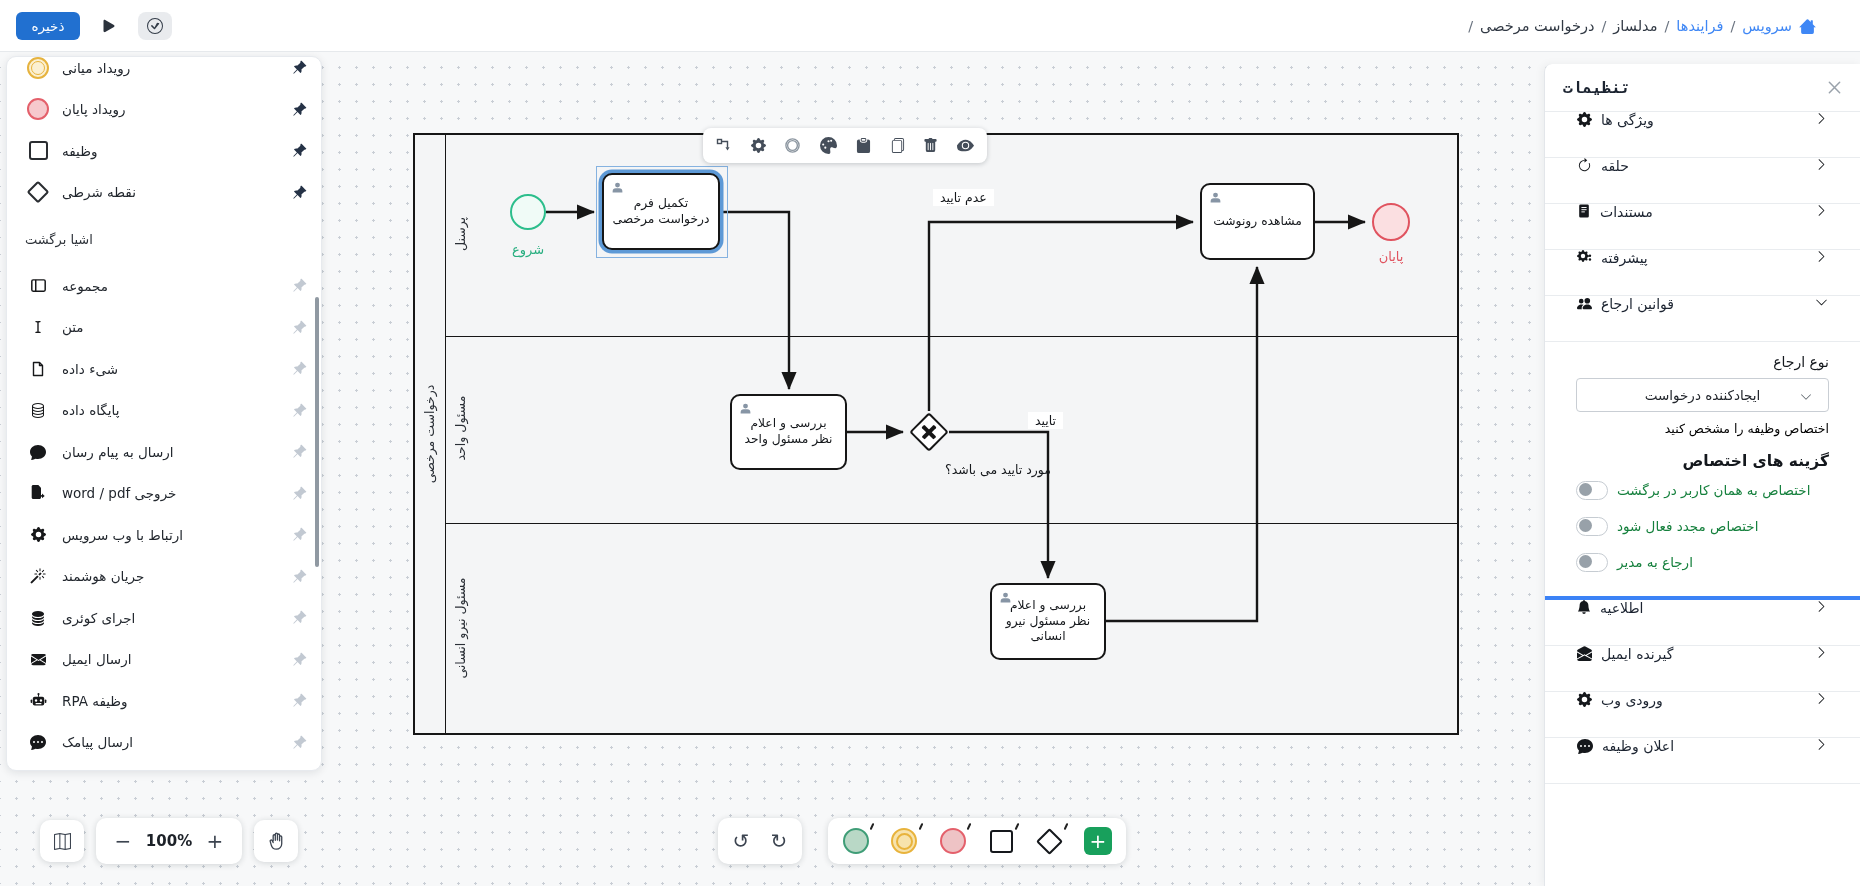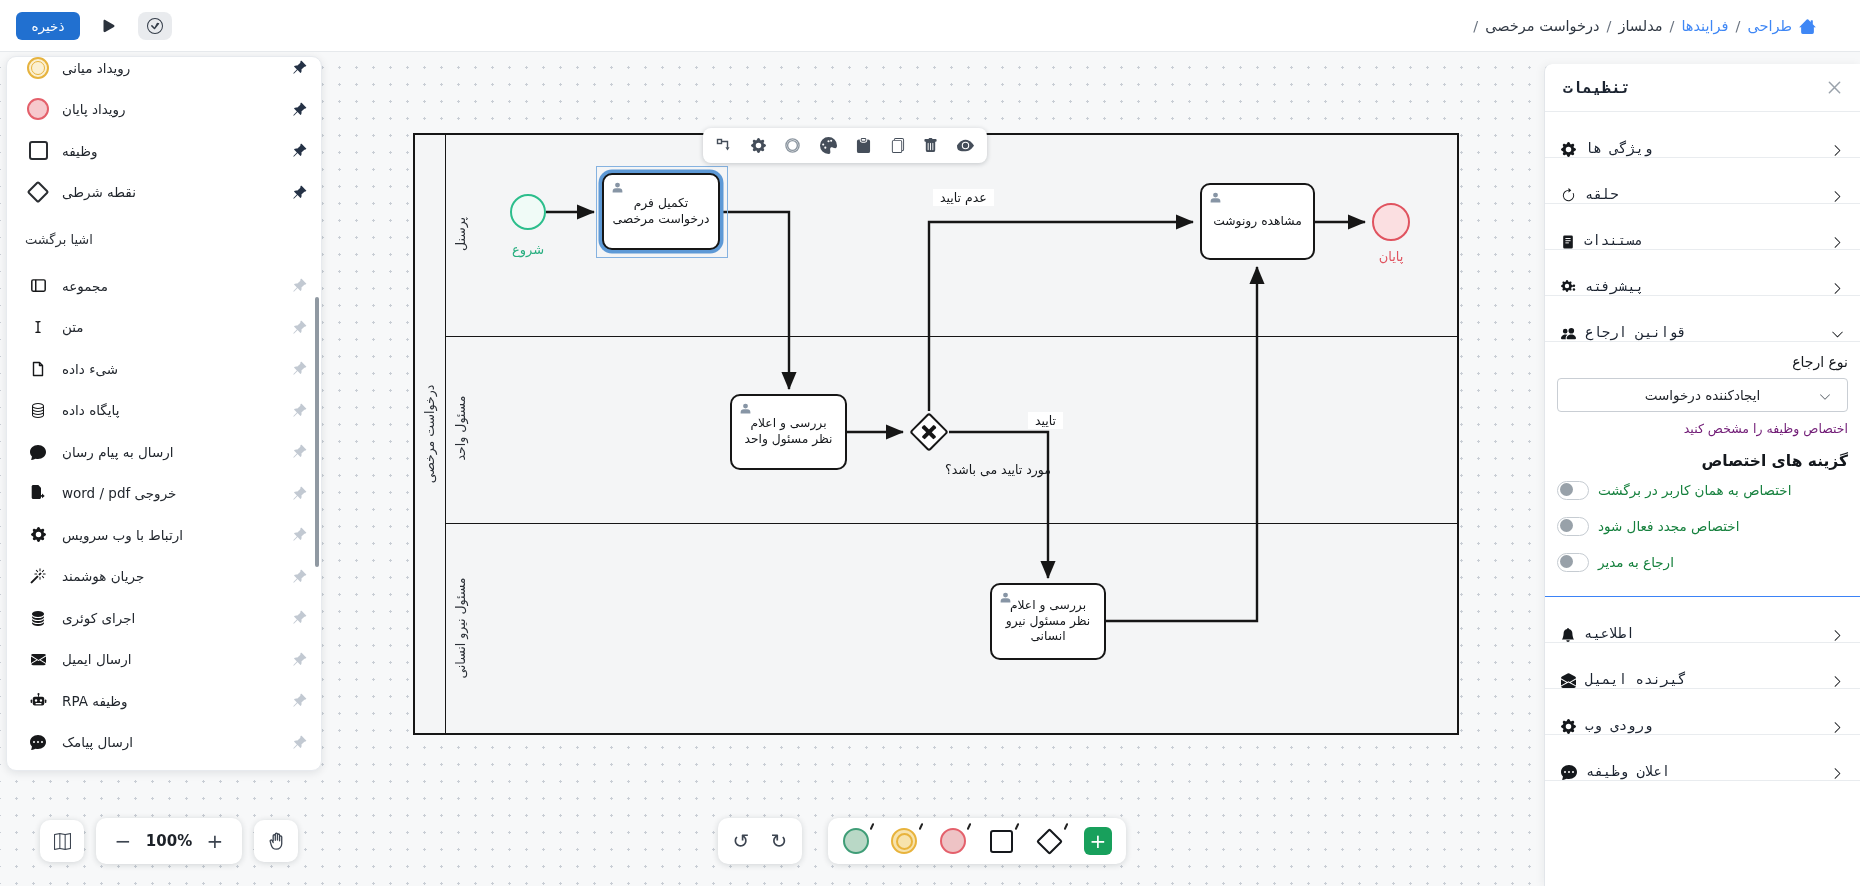--- a/index.html
+++ b/index.html
@@ -103,31 +103,31 @@
   .sh-di { width:16px; height:16px; border:2px solid #2a2d31; border-radius:2px; background:#fff; transform:rotate(45deg); }
   .scroll-thumb { position:absolute; right:2px; top:240px; width:4px; height:270px; background:#9099a2; border-radius:2px; }
 
   
   .right-panel { position:absolute; right:0; top:64px; width:316px; bottom:0; background:#fff; z-index:10;
                  border-left:1px solid #e3e6ea; border-top-left-radius:8px; box-shadow:-2px 0 8px rgba(20,30,40,.05); }
   .rp-head { height:48px; display:flex; align-items:center; justify-content:space-between; direction:ltr;
              padding:0 18px; border-bottom:1px solid #e9ecef; }
   .rp-title { font-size:16px; font-weight:bold; color:#1b2330; direction:rtl;font-family:Liberation Mono, monospace; }
   .rp-close { color:#9aa2ab; cursor:pointer; display:flex; }
-  .arow { height:46px; display:flex; align-items:flex-end; direction:ltr; padding:0 16px; border-bottom:1px solid #e9ecef; cursor:pointer;font-family:Liberation Mono, monospace; }
+  .arow { height:46px; display:flex; align-items:flex-start; direction:ltr; padding:0 32px; border-bottom:1px solid #e9ecef; cursor:pointer; }
   .arow .ic { color:#15181c; }
   .alabel { margin-left:9px; font-size:14px; color:#1b2330; direction:rtl; }
   .achev { margin-left:auto; color:#15181c; display:flex; }
   .achev.down svg { transform:rotate(90deg); }
-  .rp-body { padding:12px 12px 18px; border-bottom:1px solid #3b82f6; }
+  .rp-body { padding:12px 31px 18px; border-bottom:4px solid #3b82f6; }
   .fld-label { text-align:right; font-size:14px; color:#14181d; }
   .select { position:relative; margin-top:8px; height:34px; border:1px solid #c9ced4; border-radius:4px; background:#fff;
             display:flex; align-items:center; justify-content:center; font-size:13.5px; color:#22262c; cursor:pointer; }
   .select .caret { position:absolute; right:16px; top:12px; color:#555c64; }
-  .hint { margin-top:9px; text-align:right; font-size:12.5px; color:#701a75; }
+  .hint { margin-top:9px; text-align:right; font-size:12.5px; color:#000000; }
   .opt-title { margin-top:16px; text-align:right; font-size:15.5px; font-weight:bold; color:#14181d; }
   .trow { height:32px; margin-top:4px; display:flex; align-items:center; justify-content:flex-end; direction:rtl; gap:9px; }
   .tlabel { font-size:13.5px; color:#15803d; }
   .toggle { width:32px; height:19px; border:1.5px solid #c6ccd2; border-radius:10px; background:#fff; position:relative; cursor:pointer; flex:none; }
   .toggle .knob { position:absolute; left:1.5px; top:1.2px; width:13.5px; height:13.5px; border-radius:50%; background:#98a1a9; }
 </style>
 </head>
 <body>
 
 <div class="canvas">
@@ -329,21 +329,21 @@
           <path d="M10.97 4.97a.75.75 0 0 0-1.08.022L7.477 9.417 5.384 7.323a.75.75 0 0 0-1.06 1.06L6.97 11.03a.75.75 0 0 0 1.079-.02l3.992-4.99a.75.75 0 0 0-.071-1.05z"></path>
         </svg>
       </span>
   </div>
   <div class="breadcrumb">
     <span class="home ic" id="ic-home">
         <svg width="17" height="17" viewBox="0 0 16 16" fill="currentColor">
           <path d="M8.707 1.5a1 1 0 0 0-1.414 0L.646 8.146a.5.5 0 0 0 .708.708L2 8.207V13.5A1.5 1.5 0 0 0 3.5 15h9a1.5 1.5 0 0 0 1.5-1.5V8.207l.646.647a.5.5 0 0 0 .708-.708L13 5.793V2.5a.5.5 0 0 0-.5-.5h-1a.5.5 0 0 0-.5.5v1.293L8.707 1.5z"></path>
         </svg>
       </span>
-    <span class="lnk">طراحی</span>
+    <span class="lnk">سرویس</span>
     <span class="sep">/</span>
     <span class="lnk">فرایندها</span>
     <span class="sep">/</span>
     <span>مدلساز</span>
     <span class="sep">/</span>
     <span>درخواست مرخصی</span>
     <span class="sep">/</span>
   </div>
 </div>
 

